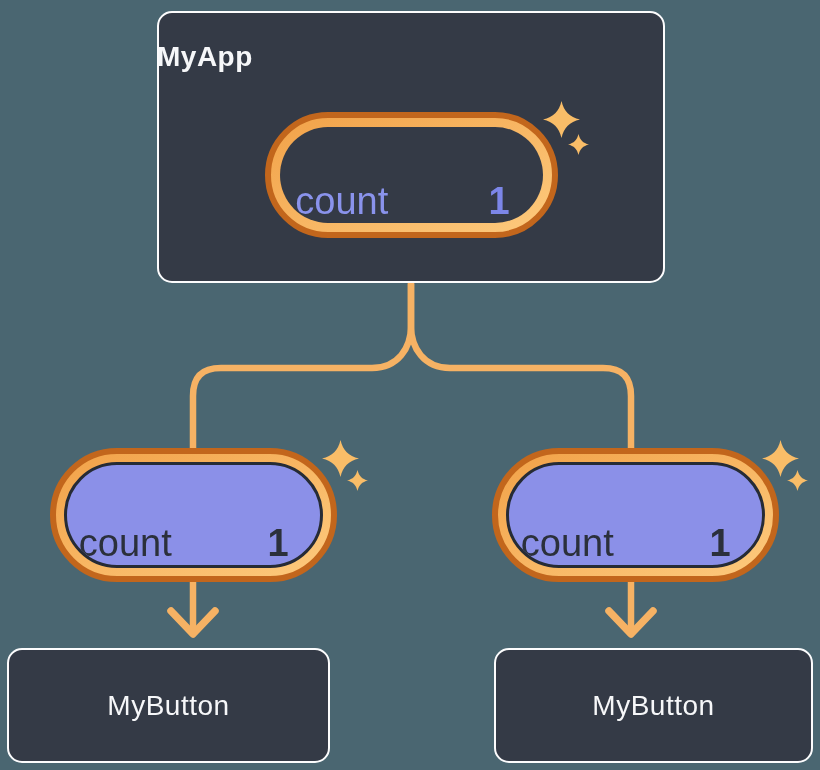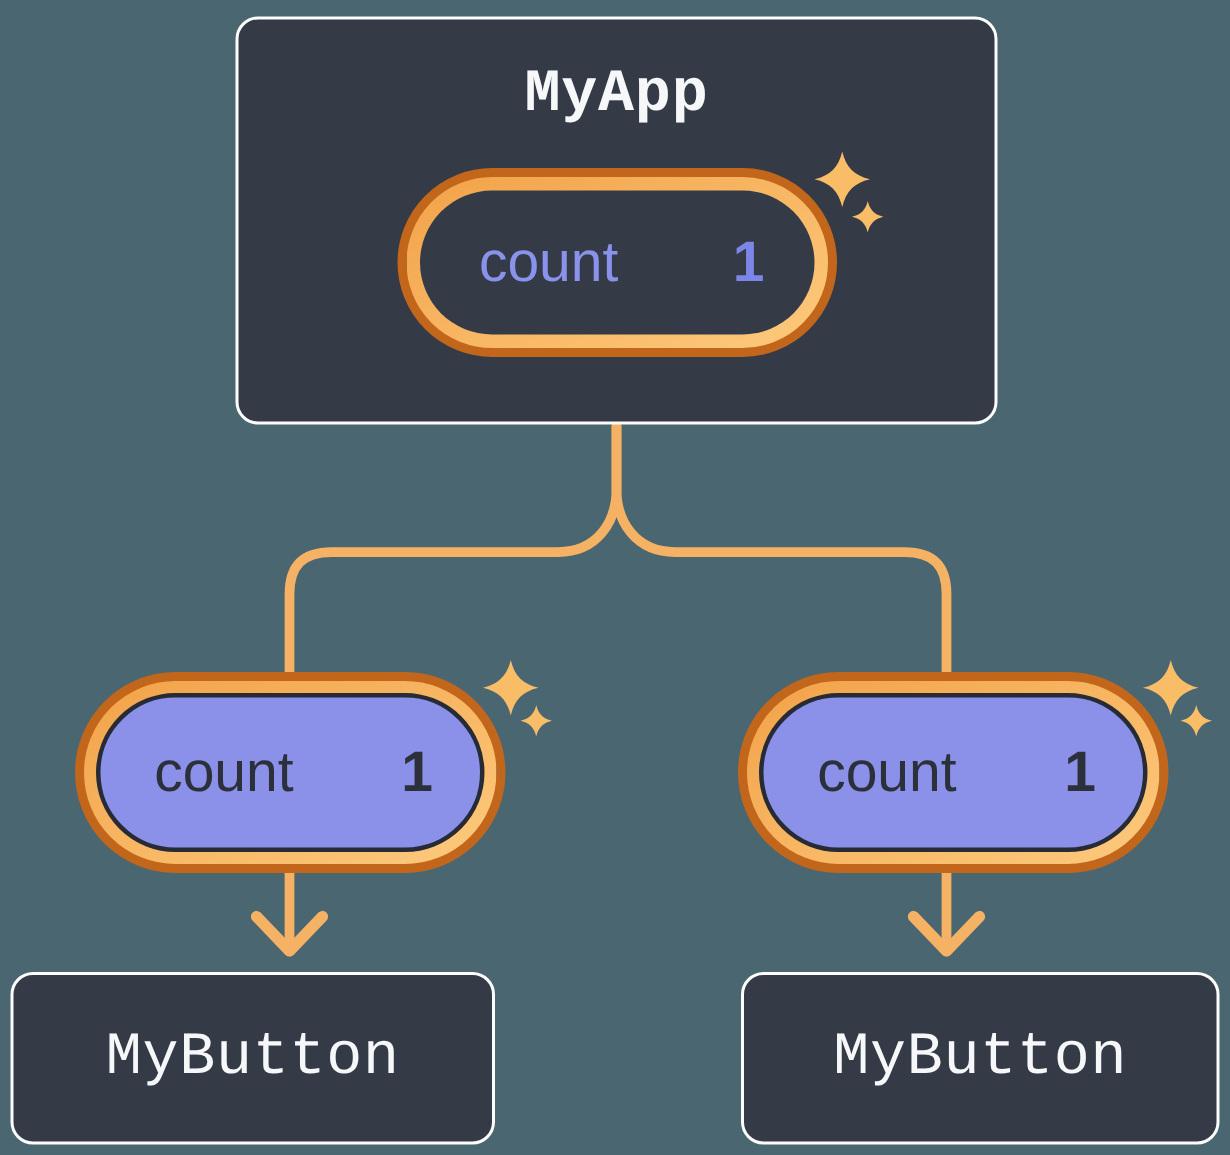--- a/index.html
+++ b/index.html
@@ -45,45 +45,44 @@
     border:2.5px solid var(--card-border);
     border-radius:15px;
     z-index:2;
   }
   #app-card{left:157px;top:11px;width:508px;height:272px;}
   #left-button-card{left:7px;top:648px;width:323px;height:115px;display:flex;align-items:center;justify-content:center;}
   #right-button-card{left:494px;top:648px;width:319px;height:115px;display:flex;align-items:center;justify-content:center;}
 
   .node-title{
     color:var(--white-text);
-    font-size:40px;
+    font-size:28px;
     font-weight:600;
     letter-spacing:0.5px;
-    text-align:center;
-    font-family:Liberation Mono, monospace;
   }
   #app-title{position:absolute;left:157px;top:41px;width:508px;z-index:3;}
   .button-title{font-weight:500;}
 
   .pill{
     position:absolute;
     box-sizing:border-box;
     border:6px solid var(--orange-ring);
     background:linear-gradient(155deg,var(--amber-ring-dark) 10%,var(--amber-ring-light) 90%);
     border-radius:999px;
     padding:8px;
     z-index:3;
   }
   .pill-inner{
     box-sizing:border-box;
     height:100%;
     border-radius:999px;
     display:flex;
-    align-items:center;
+    align-items:flex-end;
     overflow:hidden;
+    gap:24px;
   }
   .name-cell,.value-cell{
     display:flex;align-items:center;justify-content:center;
     font-size:38px;
   }
   .name-cell{flex:1;}
   .value-cell{font-weight:700;}
   .divider{flex:0 0 auto;}
 
   

